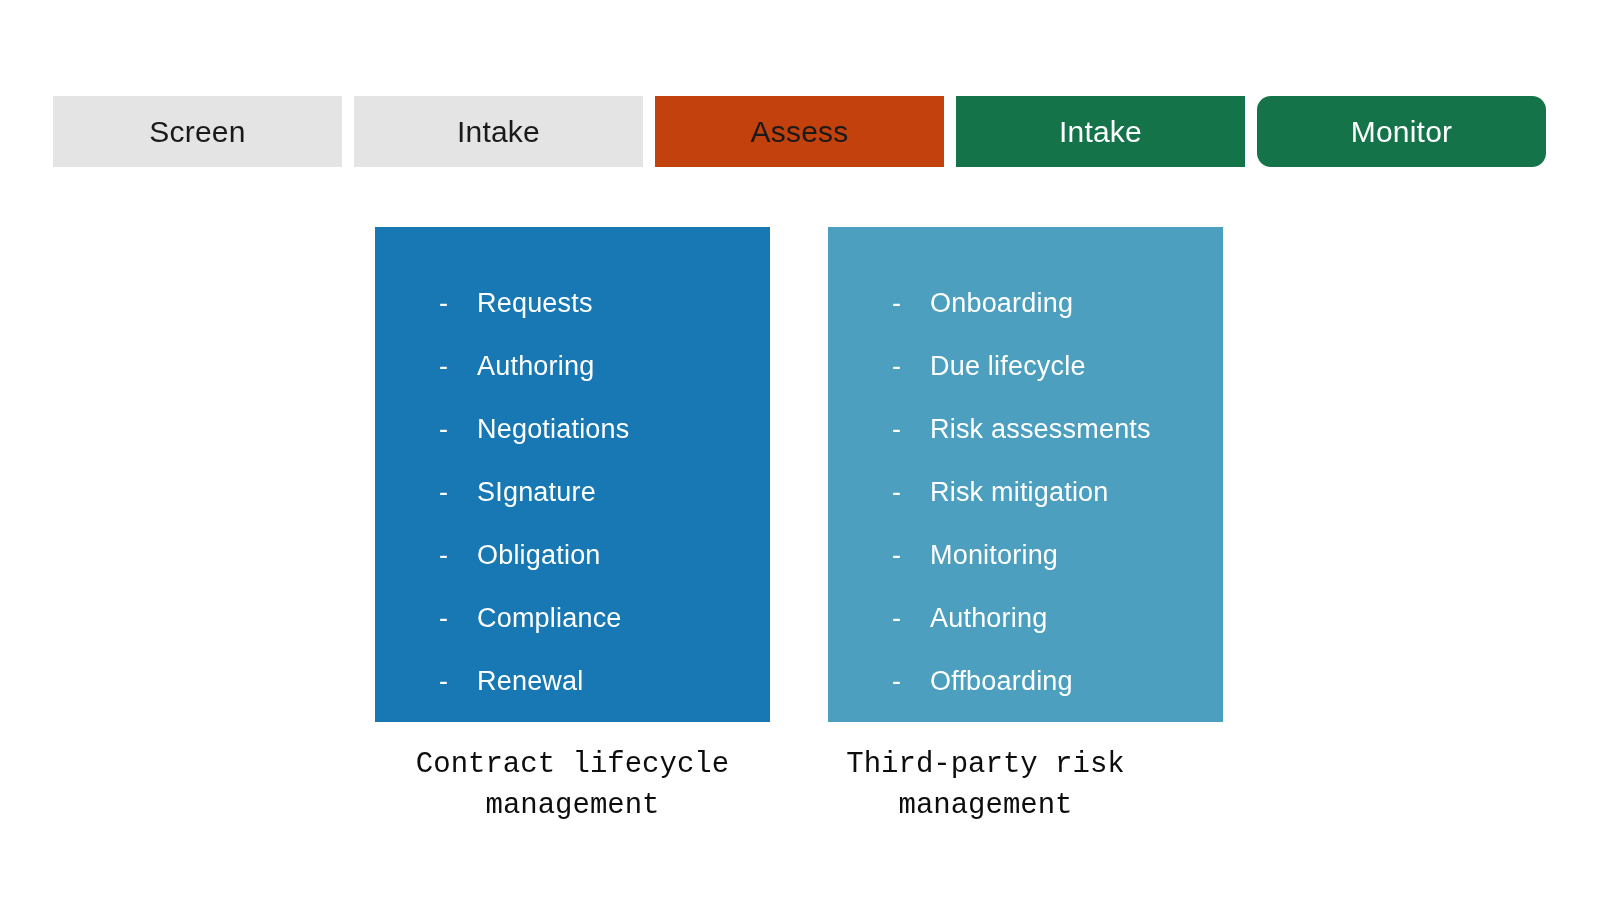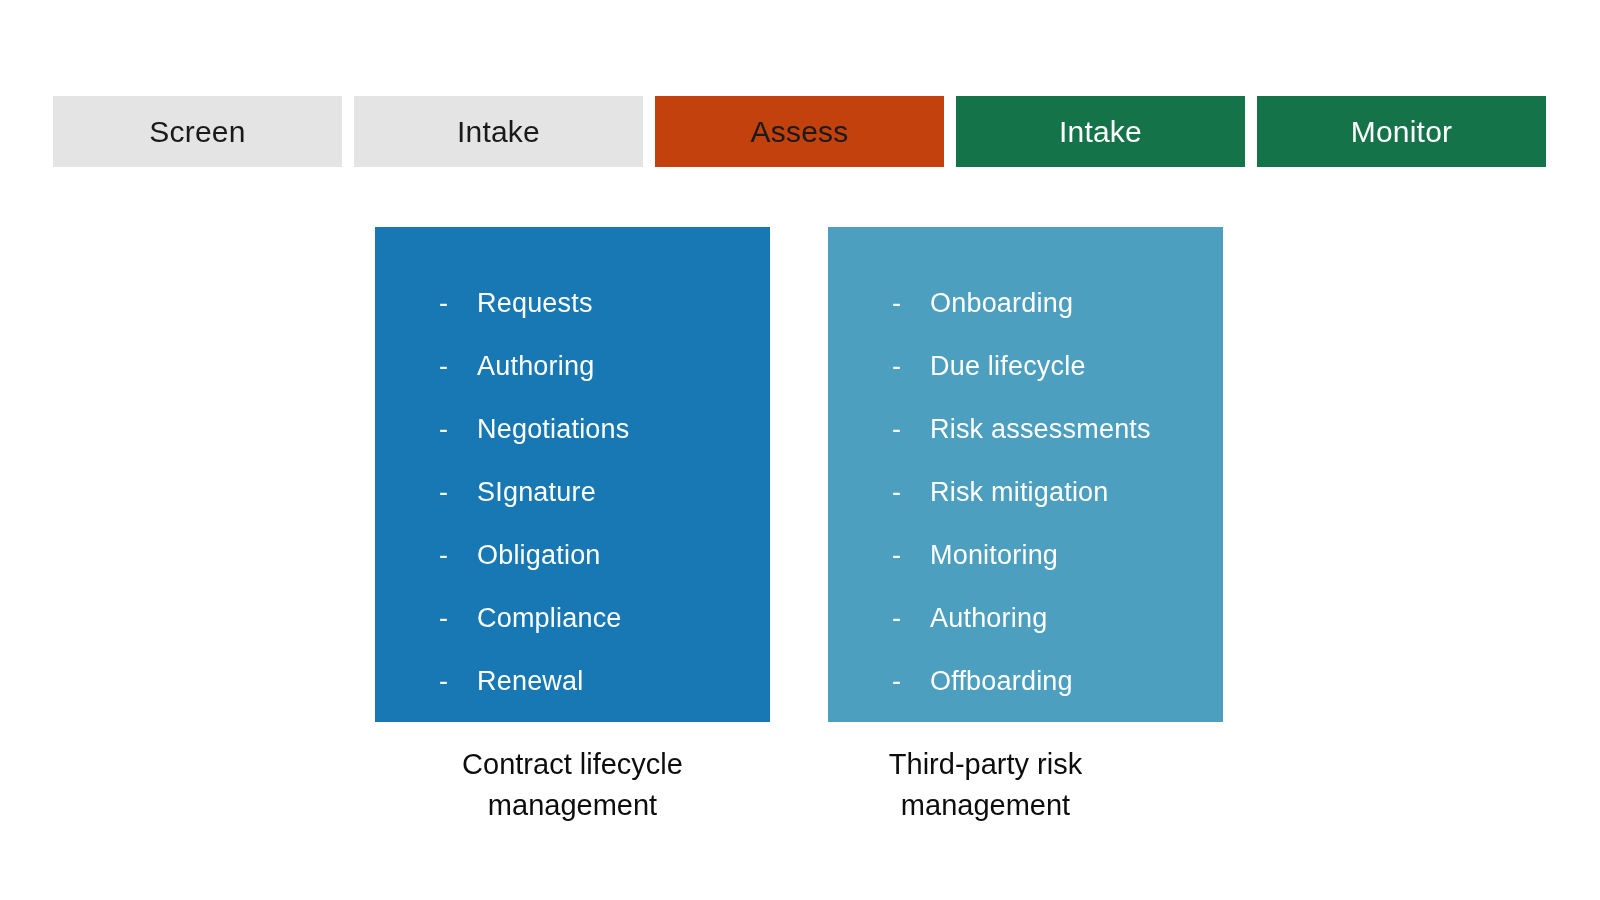--- a/index.html
+++ b/index.html
@@ -56,35 +56,36 @@
   
   .caption {
     position: absolute;
     top: 744px;
     width: 395px;
     text-align: center;
     font-size: 29px;
     line-height: 41px;
     color: #0d0d0d;
     white-space: pre-line;
+    font-family: Liberation Mono, monospace;
   }
   .caption-left  { left: 375px; }
   .caption-right { left: 788px; }
 </style>
 </head>
 <body>
 
 <div class="canvas">
 
   <div class="stages" id="stage-row">
       <div class="stage" style="background: rgb(228, 228, 228); color: rgb(26, 26, 26);">Screen</div>
       <div class="stage" style="background: rgb(228, 228, 228); color: rgb(26, 26, 26);">Intake</div>
       <div class="stage" style="background: #c2410c; color: rgb(26, 26, 26);">Assess</div>
       <div class="stage" style="background: rgb(21, 115, 74); color: rgb(255, 255, 255);">Intake</div>
-      <div class="stage" style="background: rgb(21, 115, 74); color: rgb(255, 255, 255);">Monitor</div>
+      <div class="stage" style="background: rgb(21, 115, 74); color: rgb(255, 255, 255); border-radius: 14px;">Monitor</div>
     </div>
 
   <div class="panel panel-left" id="panel-0" style="background: rgb(24, 120, 180);">
     <div class="list" id="list-0">
         <div class="item">
           <span class="dash">-</span>
           <span>Requests</span>
         </div>
         <div class="item">
           <span class="dash">-</span>

